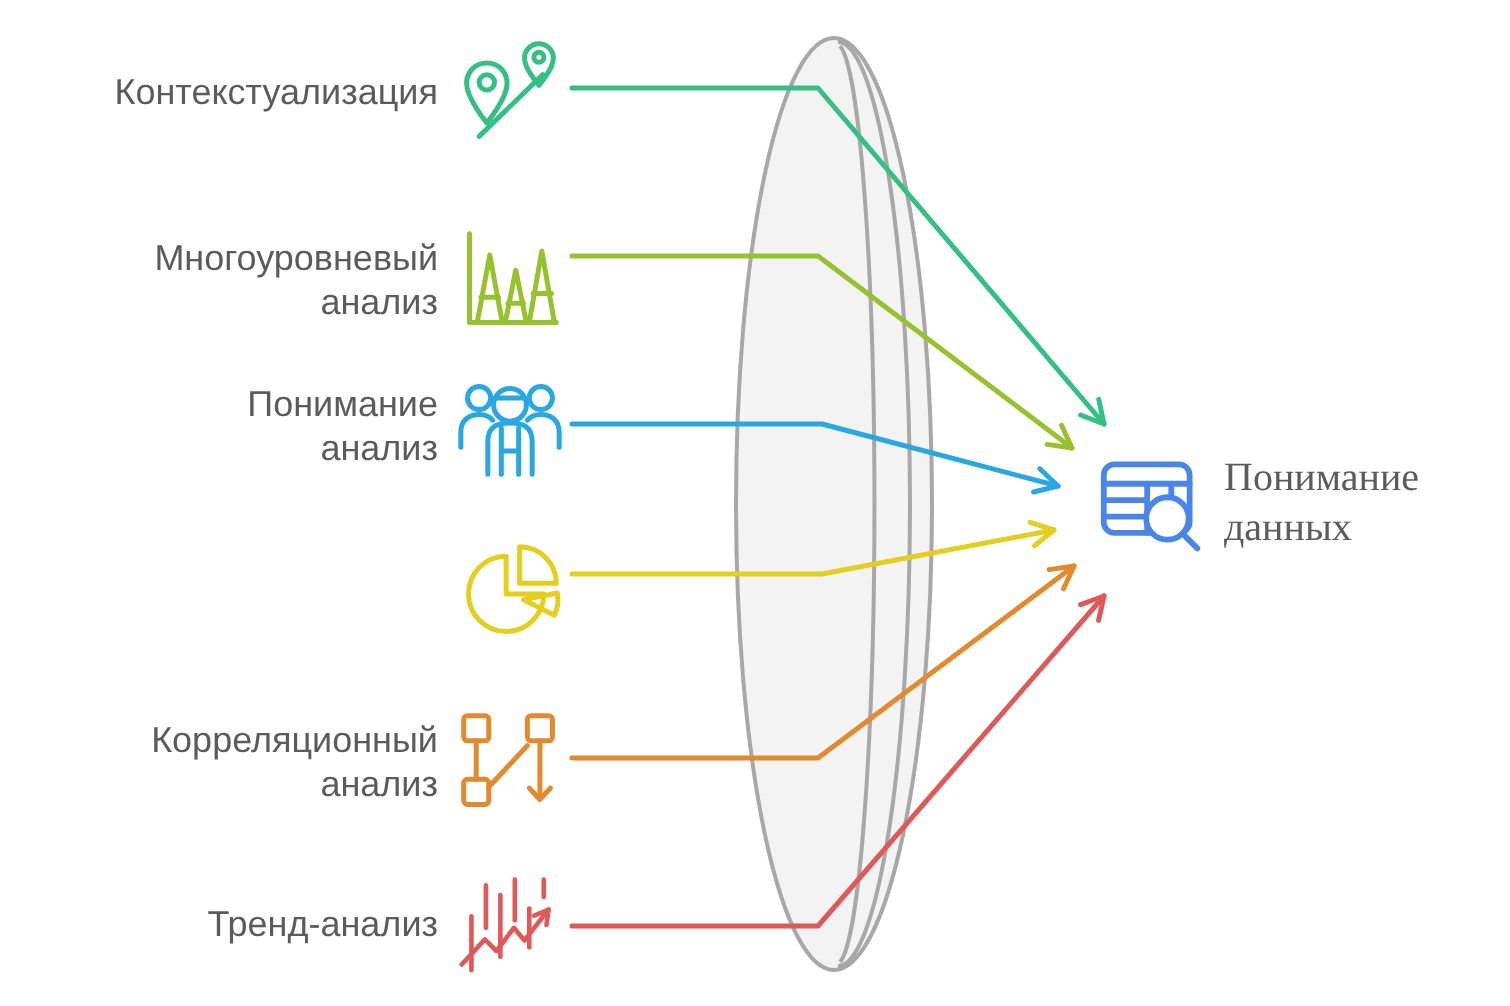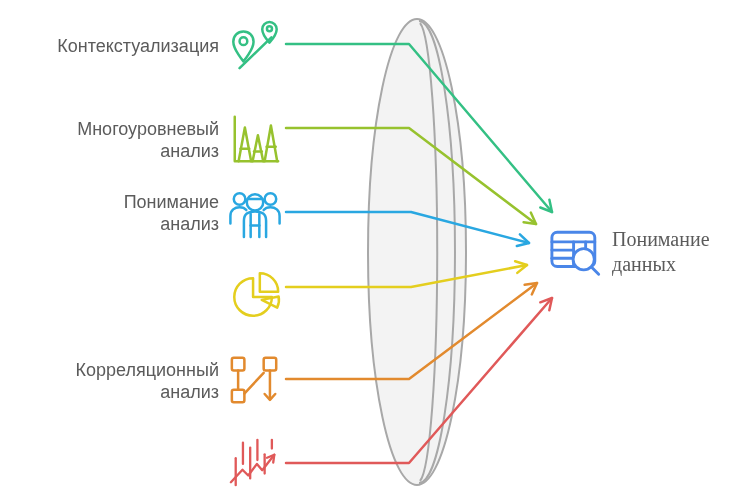--- a/index.html
+++ b/index.html
@@ -145,20 +145,21 @@
           <path d="M10.5,17 L10.5,37"></path>
           <path d="M17,41 L37,19.5"></path>
           <path d="M43.5,17 L43.5,47"></path>
           <path d="M38,41.5 L43.5,47.5 L49,41.5"></path>
         </g>
       </svg>
     </span>
   </div>
 
   <div class="row" style="top:462px">
+    <div class="label">Тренд-анализ</div>
     <span class="icon">
       <svg width="54" height="56" viewBox="0 0 56 56">
         <g fill="none" stroke-width="2.4" stroke-linecap="round" stroke-linejoin="round" stroke="#e05959">
           <path d="M8,24 L8,52"></path>
           <path d="M15.5,8 L15.5,30"></path>
           <path d="M23,13 L23,45"></path>
           <path d="M30.5,5 L30.5,26"></path>
           <path d="M38,20 L38,40"></path>
           <path d="M45.5,5 L45.5,14"></path>
           <path d="M3,49 L15,36 L21,42 L30,30 L35.5,36.5 L48,20.5"></path>

